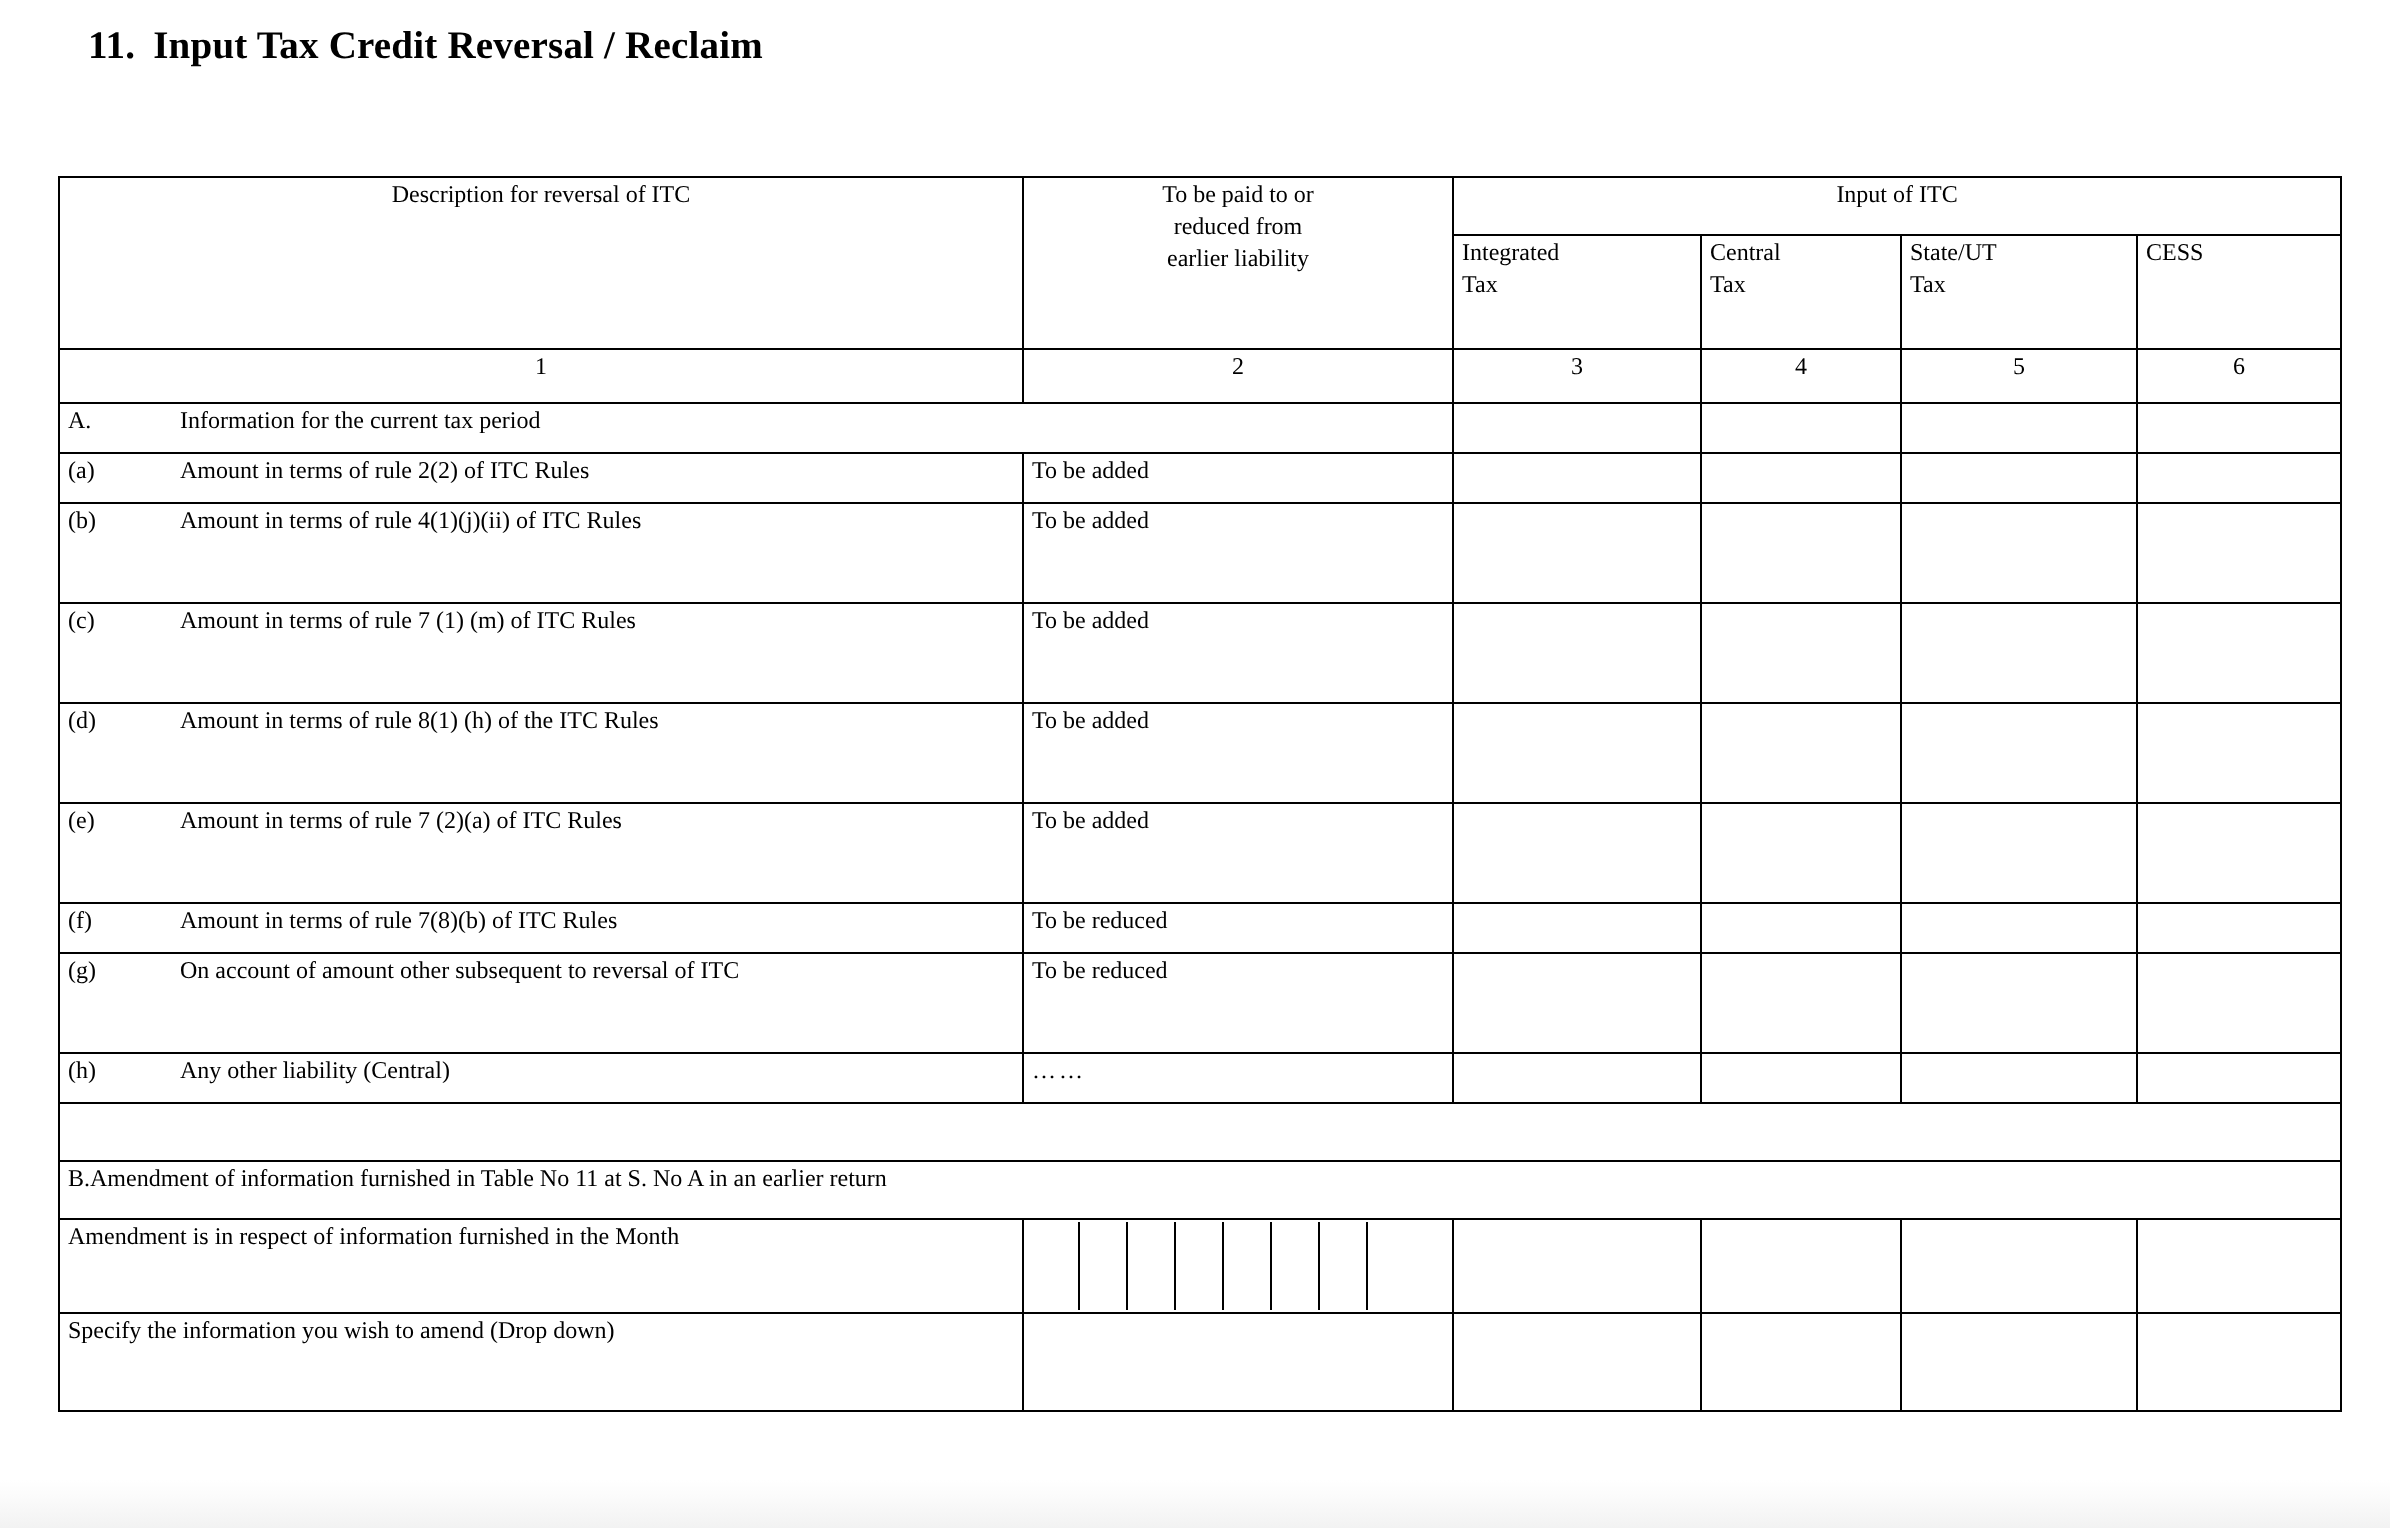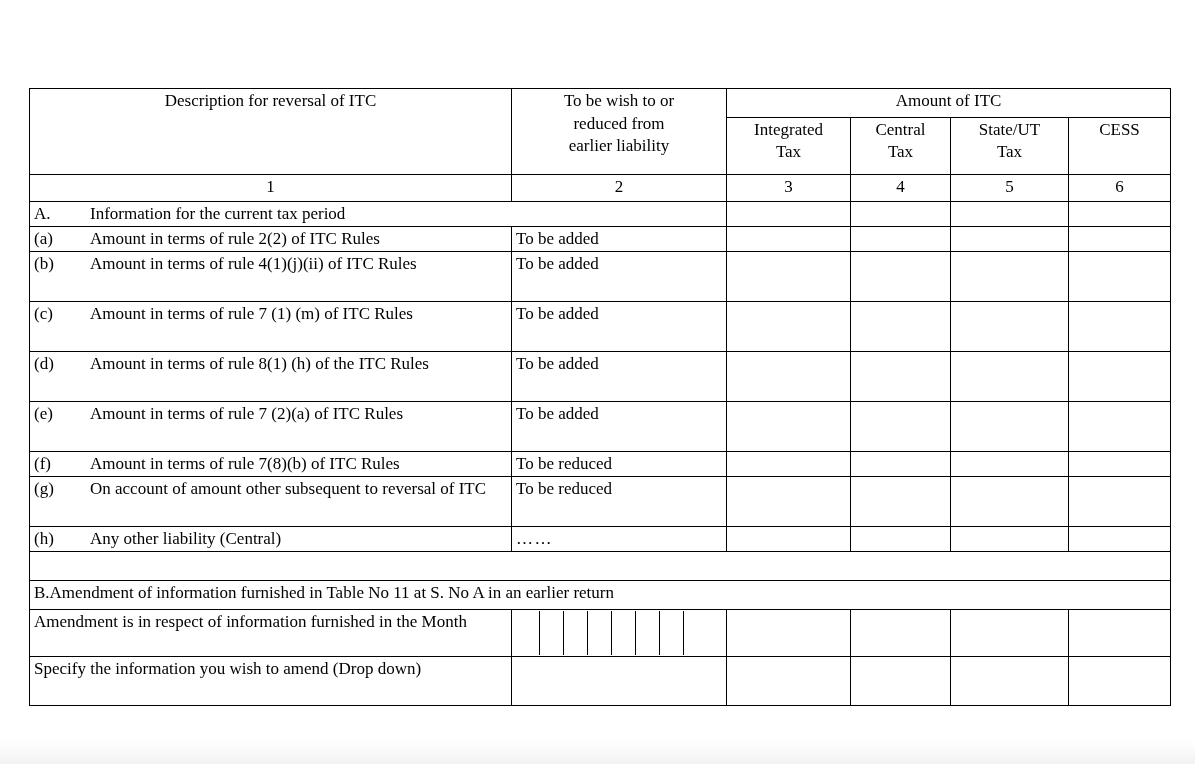--- a/index.html
+++ b/index.html
@@ -50,21 +50,21 @@
     position: absolute;
     left: 29px;
     top: 88px;
     width: 1141px;
   }
 
   table.itc {
     border-collapse: collapse;
     table-layout: fixed;
     width: 1141px;
-    font-size: 17px;
+    font-size: 12px;
     line-height: 1.30;
   }
   table.itc td {
     border: 1.7px solid #000000;
     padding: 1px 4px;
     vertical-align: top;
     background: #ffffff;
   }
 
   
@@ -89,21 +89,20 @@
     padding-top: 3px;
     line-height: 1.33;
   }
   td.h-amt {
     text-align: center;
     vertical-align: top;
     padding-top: 3px;
     height: 26px;
   }
   td.h-sub {
-    text-align: center;
     vertical-align: top;
     padding-top: 2px;
     line-height: 1.32;
     height: 54px;
   }
   td.h-numrow {
     text-align: center;
     height: 24px;
     vertical-align: middle;
   }
@@ -166,41 +165,44 @@
     vertical-align: top;
   }
 
   .dots { letter-spacing: 1.5px; }
 </style>
 </head>
 <body>
 
 <div id="page">
 
+  <div id="heading">
+    <span class="num">11.</span><span>Input Tax Credit Reversal / Reclaim</span>
+  </div>
 
   <div id="tbl-wrap">
     <table class="itc">
       <colgroup>
         <col class="c1">
           <col class="c2">
           <col class="c3">
           <col class="c4">
           <col class="c5">
           <col class="c6">
       </colgroup>
       <tbody>
 
         <tr>
           <td class="h-desc" rowspan="2">Description for reversal of ITC</td>
           <td class="h-liab" rowspan="2">
-            <div>To be wish to or</div>
+            <div>To be paid to or</div>
             <div>reduced from</div>
             <div>earlier liability</div>
           </td>
-          <td class="h-amt" colspan="4">Amount of ITC</td>
+          <td class="h-amt" colspan="4">Input of ITC</td>
         </tr>
 
         <tr>
           <td class="h-sub">
             <div>Integrated</div>
             <div>Tax</div>
           </td>
           <td class="h-sub">
             <div>Central</div>
             <div>Tax</div>

